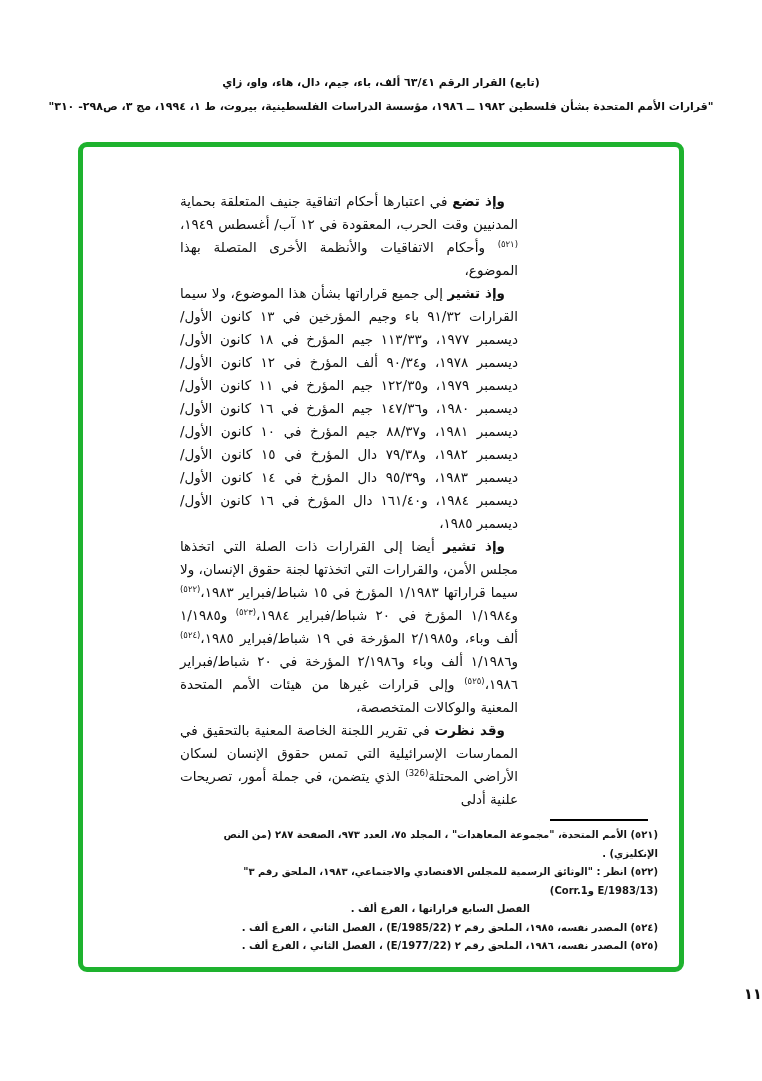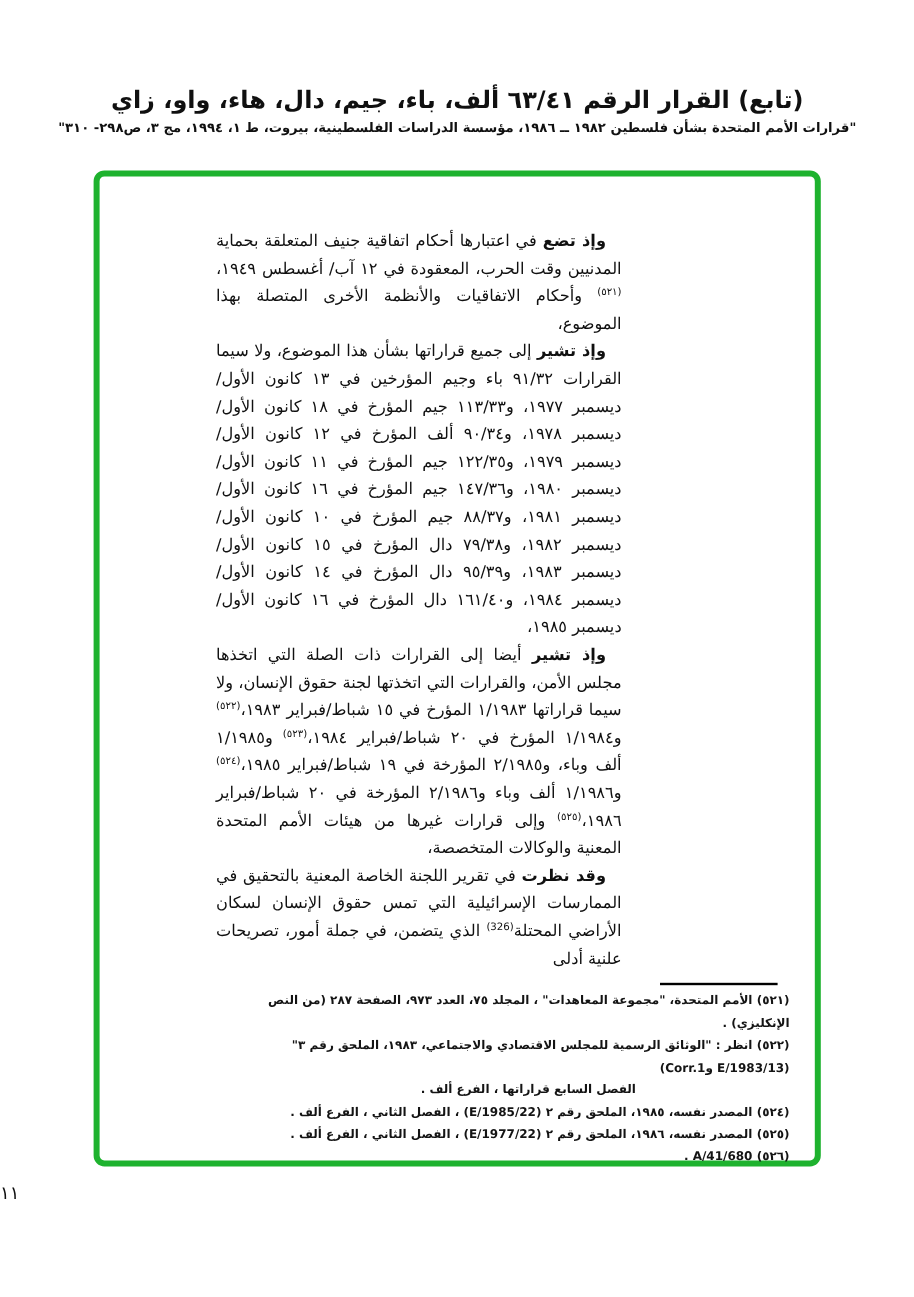--- a/index.html
+++ b/index.html
@@ -8,21 +8,21 @@
     width:762px;height:1081px;
     background:#ffffff;
     font-family:"DejaVu Sans", sans-serif;
     color:#101010;
     overflow:hidden;
   }
   
   .hdr1{
     position:absolute;top:72px;left:0;width:762px;
     text-align:center;direction:rtl;
-    font-size:20px;font-weight:bold;line-height:22px;
+    font-size:11px;font-weight:bold;line-height:22px;
   }
   .hdr2{
     position:absolute;top:99px;left:0;width:762px;
     text-align:center;direction:rtl;
     font-size:11px;font-weight:bold;line-height:15px;
   }
   
   .frame{
     position:absolute;left:78px;top:142px;
     width:606px;height:830px;
@@ -50,22 +50,22 @@
     position:absolute;left:205px;top:826px;width:453px;
     direction:rtl;text-align:right;
     font-size:10px;font-weight:bold;line-height:18.5px;
     color:#141414;
   }
   .fn{margin:0;}
   .fn-cont{padding-right:128px;}
   
   .page-num{
     position:absolute;top:985px;left:0;width:762px;
-    text-align:left;direction:rtl;
-    font-size:15px;font-weight:normal;letter-spacing:2px;
+    text-align:right;direction:rtl;
+    font-size:15px;font-weight:bold;letter-spacing:2px;
   }
 </style>
 </head>
 <body>
 
 <div class="page">
 
   <div class="hdr1">(تابع) القرار الرقم ٦٣/٤١ ألف، باء، جيم، دال، هاء، واو، زاي</div>
 
   <div class="hdr2">"قرارات الأمم المتحدة بشأن فلسطين ١٩٨٢ ــ ١٩٨٦، مؤسسة الدراسات الفلسطينية، بيروت، ط ١، ١٩٩٤، مج ٣، ص٢٩٨- ٣١٠"</div>
@@ -88,20 +88,17 @@
       <div class="fn">
         <div>(٥٢٢) انظر : "الوثائق الرسمية للمجلس الاقتصادي والاجتماعي، ١٩٨٣، الملحق رقم ٣" (E/1983/13 وCorr.1)</div>
         <div class="fn-cont">الفصل السابع قراراتها ، الفرع ألف .</div>
       </div>
       <div class="fn">
         <div>(٥٢٤) المصدر نفسه، ١٩٨٥، الملحق رقم ٢ (E/1985/22) ، الفصل الثاني ، الفرع ألف .</div>
       </div>
       <div class="fn">
         <div>(٥٢٥) المصدر نفسه، ١٩٨٦، الملحق رقم ٢ (E/1977/22) ، الفصل الثاني ، الفرع ألف .</div>
       </div>
-      <div class="fn">
-        <div>(٥٢٦) A/41/680 .</div>
-      </div>
     </div>
 
   <div class="page-num">١١</div>
 
 </div>
 
 </body></html>

